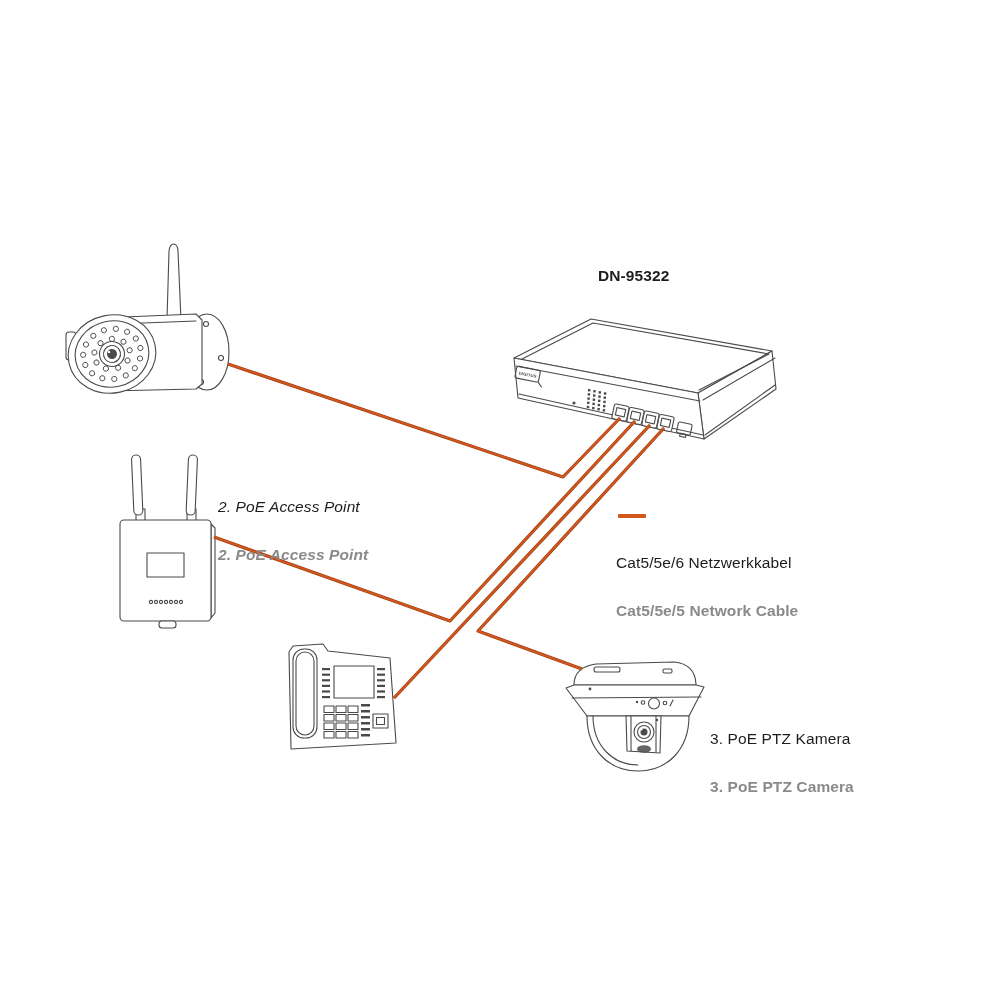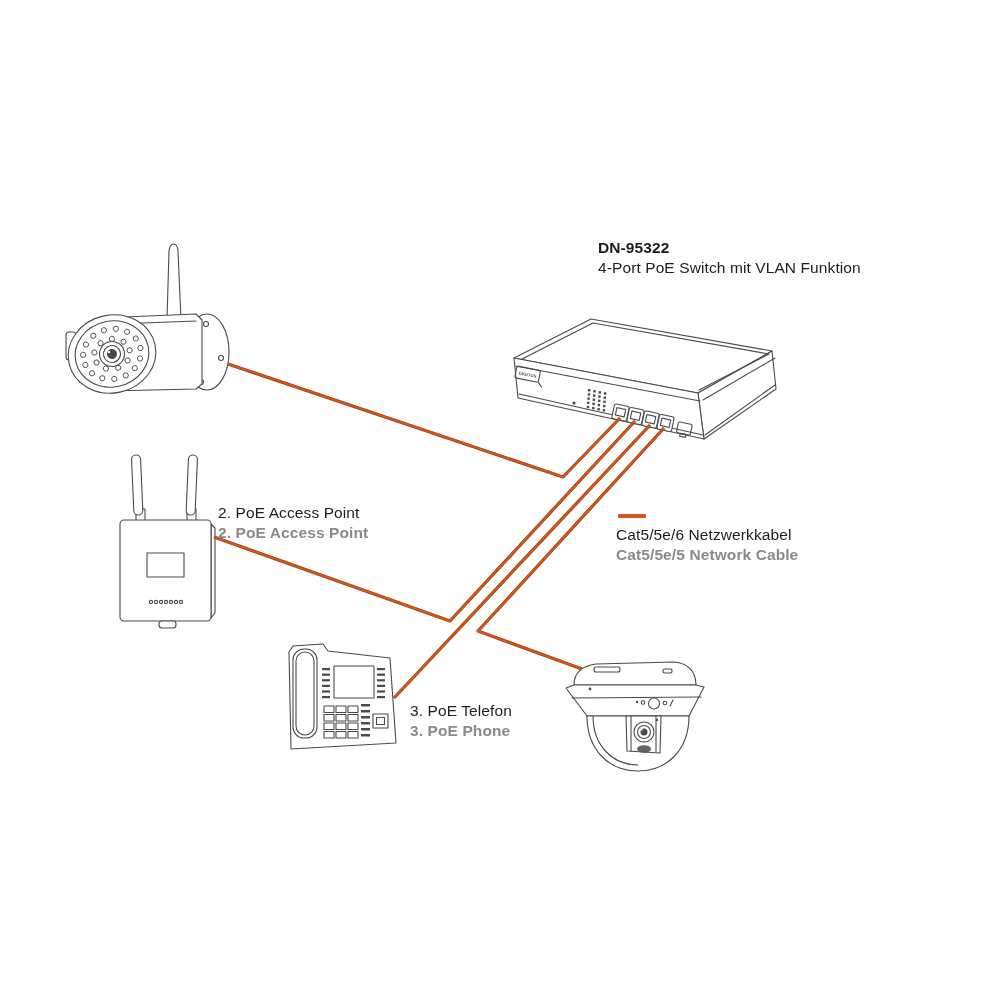--- a/index.html
+++ b/index.html
@@ -7,21 +7,21 @@
     --text:#1d1d1d; --text-secondary:#8a8a8a; --bg:#ffffff;
   }
   html,body{margin:0;padding:0;background:#e9e9e9;}
   .canvas{
     position:relative;width:1000px;height:1000px;background:var(--bg);
     overflow:hidden;font-family:"Liberation Sans",sans-serif;
   }
   .label{position:absolute;font-size:15.5px;line-height:20px;color:var(--text);white-space:nowrap;letter-spacing:.1px;}
   .label .en{color:var(--text-secondary);font-weight:700;}
   .label .model{font-weight:700;}
-  .label div{white-space:nowrap;}
+  .label div{white-space:nowrap;margin-top:28px;}
   .legend-dash{position:absolute;left:618px;top:514px;width:28px;height:4px;background:var(--cable);border-radius:1px;}
   #diagram{position:absolute;left:0;top:0;}
   .ln{stroke:var(--line);stroke-width:1.1;fill:none;stroke-linejoin:round;stroke-linecap:round;}
   .wf{stroke:var(--line);stroke-width:1.1;fill:#fff;stroke-linejoin:round;}
   .fl{fill:var(--line);stroke:none;}
   .cable-under{stroke:var(--cable-dark);stroke-width:3.2;fill:none;stroke-linejoin:round;}
   .cable-over{stroke:var(--cable);stroke-width:1.9;fill:none;stroke-linejoin:round;}
   .logo-text{font-family:"Liberation Sans",sans-serif;font-size:4.2px;font-weight:700;fill:var(--line);letter-spacing:.2px;}
 </style>
 </head>
@@ -249,33 +249,32 @@
       <g>
         <polyline class="cable-under" points="664,428 478,631 582,669"></polyline>
         <polyline class="cable-over" points="664,428 478,631 582,669"></polyline>
       </g>
     </g>
   </svg>
 
 
   <div class="label" style="left:598px;top:238px;">
     <div class="model">DN-95322</div>
-    <div class="de">4-Port PoE Switch mit VLAN Funktion</div>
-  </div>
-
-  <div class="label" style="left:218px;top:503px;">
+  </div>
+
+  <div class="label" style="left:218px;top:469px;font-style:italic;">
     <div class="de">2. PoE Access Point</div>
     <div class="en">2. PoE Access Point</div>
   </div>
 
   <div class="legend-dash"></div>
   <div class="label" style="left:616px;top:525px;">
     <div class="de">Cat5/5e/6 Netzwerkkabel</div>
     <div class="en">Cat5/5e/5 Network Cable</div>
   </div>
 
-  <div class="label" style="left:410px;top:701px;">
-    <div class="de">3. PoE Telefon</div>
-    <div class="en">3. PoE Phone</div>
-  </div>
-
+
+  <div class="label" style="left:710px;top:701px;">
+    <div class="de">3. PoE PTZ Kamera</div>
+    <div class="en">3. PoE PTZ Camera</div>
+  </div>
 
 </div>
 
 </body></html>

